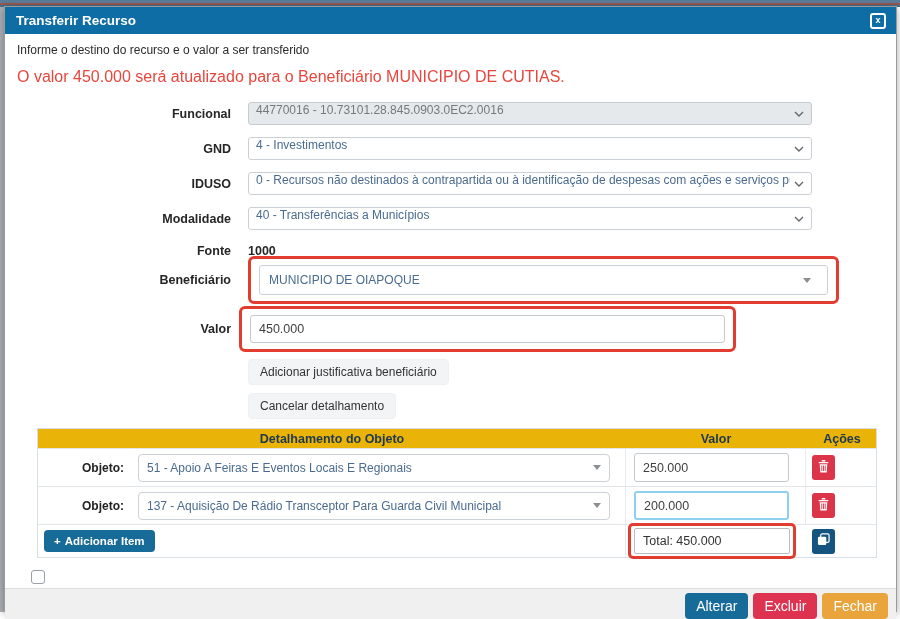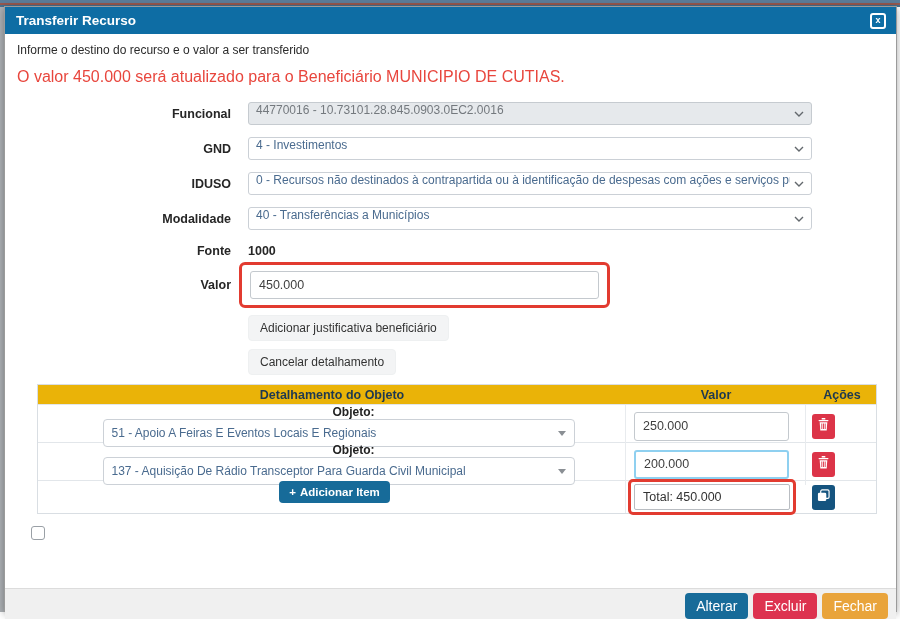--- a/index.html
+++ b/index.html
@@ -47,35 +47,35 @@
   .benef-row .fctrl { margin-left:0; width:582px; }
   .benef-row .annot { margin-left:0; }
   .benef-box { margin-left:-9px; margin-right:-9px; }
   .sel2 { height:30px; border:1px solid #cbd0d6; border-radius:3px; background:#fff;
     display:flex; align-items:center; padding:0 16px 0 9px; font-size:12px; color:#4a6b8f; cursor:pointer; }
   .sel2 .sel-text { flex:1; }
   .tri-down { width:0; height:0; border-left:4px solid transparent;
     border-right:4px solid transparent; border-top:5px solid #8a8f94; }
 
   .valor-row { margin-top:2px; margin-bottom:0; }
-  .valor-box { margin-left:-9px; width:371px; }
+  .valor-box { margin-left:-9px; width:497px; }
   .valor-input { width:100%; height:28px; border:1px solid #c4c9ce; border-radius:3px;
     padding:0 8px; font-size:12.5px; color:#3f3f3f; font-family:"Liberation Sans",sans-serif; }
 
   .grey-btn { display:inline-block; background:#f3f4f5; border:1px solid #eef0f1;
     border-radius:4px; padding:5px 11px; font-size:12px; color:#333; cursor:pointer; }
   .gb1 { margin:7px 0 0 231px; }
   .gb2 { margin:8px 0 0 231px; }
 
   .dtable { margin:9px 8px 0 20px; width:840px; border:1px solid #d9dee3; font-size:12px; }
   .trow { display:grid; grid-template-columns:588px 180px 72px; align-items:center; }
   .thead { background:#eab308; height:19px; }
   .thead .th { text-align:center; font-weight:bold; color:#1d3850; font-size:12.5px; }
   .tbody-row { height:38px; border-top:1px solid #e2e6ea; }
-  .cell-obj { display:flex; align-items:center; height:100%; border-right:1px solid #e8ebee;flex-direction:column; }
+  .cell-obj { display:flex; align-items:center; height:100%; border-right:1px solid #e8ebee; }
   .obj-label { width:86px; text-align:right; font-weight:bold; color:#222; flex:none; }
   .obj-sel { margin-left:14px; width:472px; height:28px; border:1px solid #ccd1d7;
     border-radius:4px; display:flex; align-items:center; padding:0 8px; color:#4a6b8f;
     background:#fff; cursor:pointer; white-space:nowrap; overflow:hidden; }
   .cell-val { height:100%; display:flex; align-items:center; padding-left:8px;
     border-right:1px solid #e8ebee; }
   .val-input { width:155px; height:29px; border:1px solid #c4c9ce; border-radius:3px;
     padding:0 8px; font-size:12.5px; color:#3f3f3f; font-family:"Liberation Sans",sans-serif; }
   .val-input.focused { border:2px solid #8fd0f0; }
   .cell-act { height:100%; display:flex; align-items:center; padding-left:6px; }
@@ -184,20 +184,31 @@
             </span>
           </div>
         </div>
       </div>
 
       <div class="frow fonte-row">
         <div class="flabel">Fonte</div>
         <div class="fonte-val">1000</div>
       </div>
 
+      <div class="frow benef-row">
+        <div class="flabel">Beneficiário</div>
+        <div class="fctrl" style="margin-left:9px;">
+          <div class="annot benef-box">
+            <div class="sel2">
+              <span class="sel-text">MUNICIPIO DE OIAPOQUE</span>
+              <span class="tri-down"></span>
+            </div>
+          </div>
+        </div>
+      </div>
 
       <div class="frow valor-row">
         <div class="flabel">Valor</div>
         <div class="fctrl" style="width:auto;">
           <div class="annot valor-box">
             <input class="valor-input" type="text" value="450.000" style="">
           </div>
         </div>
       </div>
 

